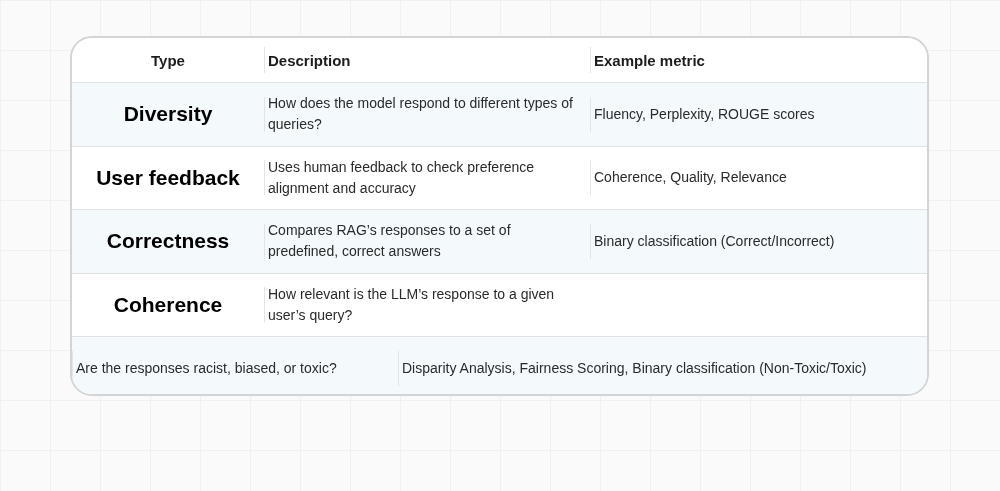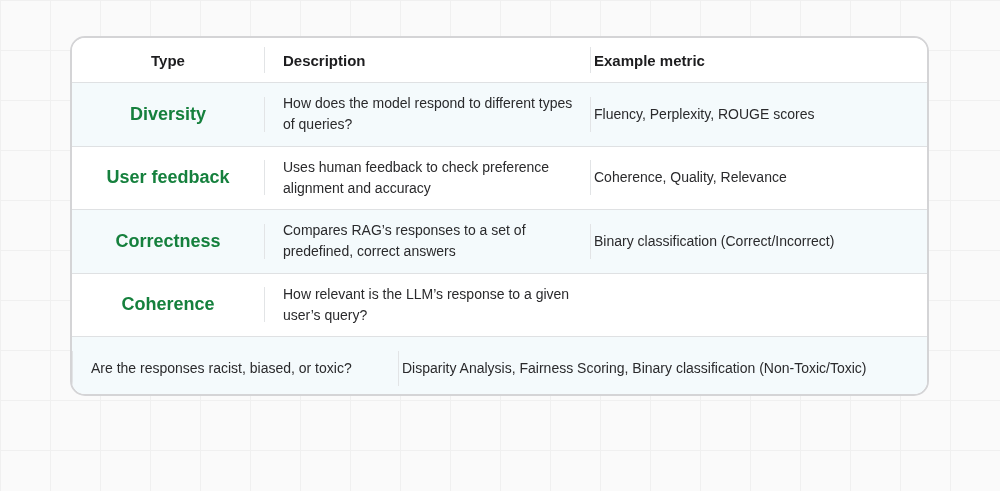--- a/index.html
+++ b/index.html
@@ -6,36 +6,36 @@
   body {
     width:1000px; height:491px; background:#fafafa; position:relative; overflow:hidden;
     font-family:"Liberation Sans", "DejaVu Sans", sans-serif;
     background-image:
       linear-gradient(#f0f0f0 1px, transparent 1px),
       linear-gradient(90deg, #f0f0f0 1px, transparent 1px);
     background-size: 50px 50px;
   }
   .card {
     position:absolute; left:70px; top:36px; width:859px; height:360px;
-    background:#fff; border:2px solid #d4d4d6; border-radius:15px; overflow:hidden;
+    background:#fff; border:2px solid #d4d4d6; border-radius:22px; overflow:hidden;
     box-sizing:border-box;
   }
   .row { display:flex; height:63.5px; border-top:1px solid #dfe1e3; align-items:center; box-sizing:border-box; }
   .row.header { height:44px; border-top:none; background:#fff; }
   .row.tint { background:#f4fafc; }
   .cell { position:relative; height:100%; display:flex; align-items:center; box-sizing:border-box; }
   .c1 { width:192px; justify-content:center; }
-  .c2 { width:326px; padding-left:19px; }
+  .c2 { width:326px; padding-left:4px; }
   .c3 { flex:1; padding-left:4px; }
   .c2::before, .c3::before {
     content:""; position:absolute; left:0; top:22%; height:56%; width:1px; background:#e2e4e6;
   }
   .row.header .c2::before, .row.header .c3::before { top:20%; height:60%; }
   .hdr { font-weight:bold; font-size:15px; color:#1d1d1f; }
-  .type { font-size:18px; color:#15803d; font-weight:bold; }
+  .type { font-size:21px; color:#000000; font-weight:bold; }
   .txt { font-size:14px; color:#2a2a2c; line-height:21px; padding-right:14px; }
 </style>
 </head>
 <body>
 
 <div class="card">
   <div class="row header">
     <div class="cell c1">
         <span class="hdr">Type</span>
       </div>

